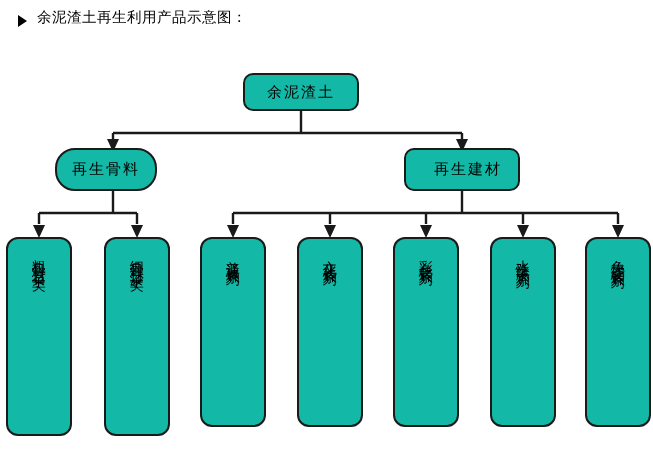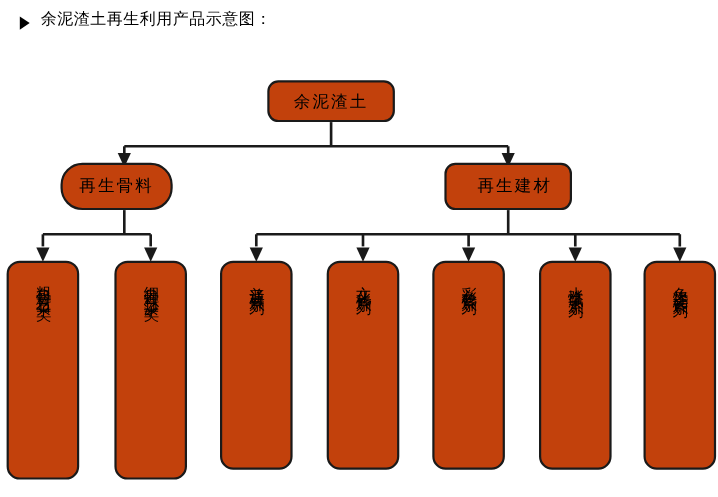--- a/index.html
+++ b/index.html
@@ -51,21 +51,21 @@
     top: 0;
     width: 653px;
     height: 452px;
     pointer-events: none;
   }
 
   
   .node {
     position: absolute;
     box-sizing: border-box;
-    background: #c2410c;
+    background: #14b8a6;
     border: 2px solid #1a1a1a;
     border-radius: 9px;
     display: flex;
     align-items: center;
     justify-content: center;
     z-index: 2;
   }
   .node.level0, .node.level1 {
     border-radius: 10px;
   }

